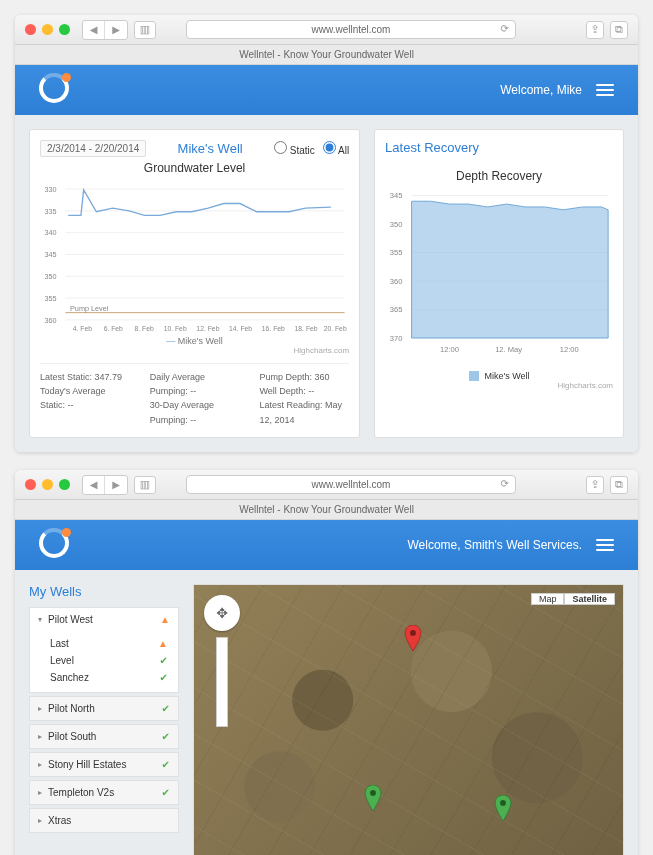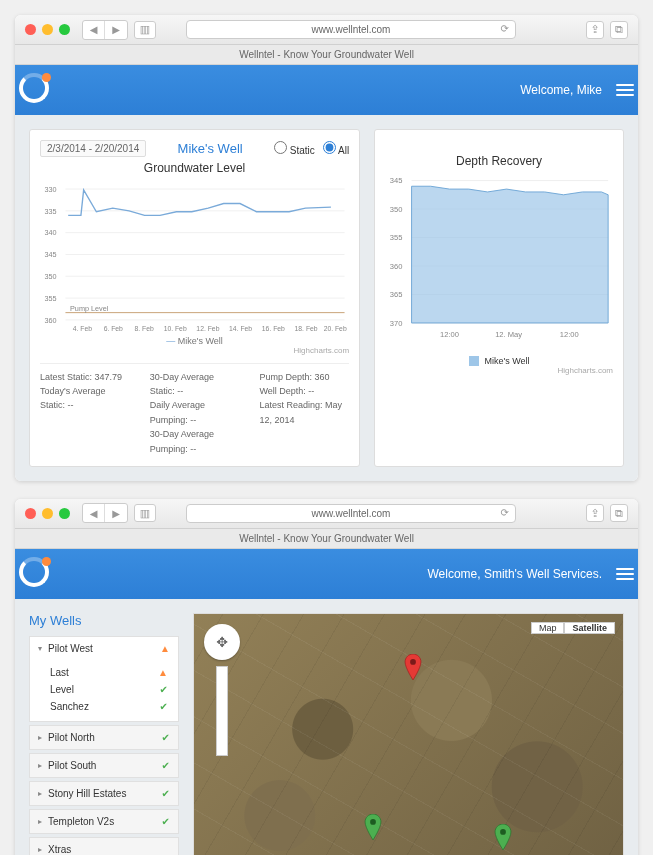--- a/index.html
+++ b/index.html
@@ -11,21 +11,21 @@
   .dot.red { background: #ff5f56; } .dot.yellow { background: #ffbd2e; } .dot.green { background: #27c93f; }
   .nav-btns { display: flex; margin-left: 12px; background: #fff; border: 1px solid #ccc; border-radius: 3px; }
   .nav-btns span { width: 22px; height: 18px; display:flex; align-items:center; justify-content:center; font-size:10px; color:#999; border-right:1px solid #ddd;}
   .nav-btns span:last-child{border:none;}
   .tabs-btn{margin-left:6px;width:22px;height:18px;border:1px solid #ccc;border-radius:3px;background:#fff;display:flex;align-items:center;justify-content:center;color:#999;}
   .addr { flex:1; margin: 0 70px 0 30px; text-align:center; background:#fff; border:1px solid #ccc; border-radius:4px; font-size:10px; padding:3px 6px; color:#666; position:relative;}
   .addr .refresh{position:absolute;right:6px;top:2px;color:#999;}
   .right-tools{display:flex;gap:6px;}
   .right-tools span{width:18px;height:18px;border:1px solid #ccc;border-radius:3px;display:flex;align-items:center;justify-content:center;color:#999;background:#fff;}
   .tab-title { background:#eaeaea; border-bottom:1px solid #d4d4d4; font-size:10px; text-align:center; padding:4px; color:#666; }
-  .app-header { background: linear-gradient(#3a8de0,#2d7fd6); color:#fff; display:flex; align-items:center; justify-content:space-between; padding:8px 4px; }
+  .app-header { background: linear-gradient(#3a8de0,#2d7fd6); color:#fff; display:flex; align-items:center; justify-content:space-between; padding:8px 24px; }
   .logo { width:34px;height:34px;position:relative;}
   .logo .ring{width:30px;height:30px;border:4px solid #fff;border-top-color:rgba(255,255,255,0.3);border-radius:50%;}
   .logo .ball{width:9px;height:9px;background:#ff8b3d;border-radius:50%;position:absolute;top:0;right:2px;}
   .welcome { display:flex; align-items:center; gap:14px; font-size:12px;}
   .hamburger{display:flex;flex-direction:column;gap:3px;cursor:pointer;}
   .hamburger span{width:18px;height:2px;background:#fff;border-radius:1px;}
   .page { padding: 14px; background:#e8ecef; }
   .row { display:flex; gap:14px; }
   .panel { background:#fff; border:1px solid #ddd; border-radius:3px; flex:1; padding:10px; }
   .panel-title{color:#2d7fd6;font-size:13px;}
@@ -162,33 +162,33 @@
           </g>
         </svg>
         <div class="legend-line"><span class="dash">—</span> <span>Mike's Well</span></div>
         <div class="credit">Highcharts.com</div>
         <div class="stats-row">
           <div class="stats-col">
             <div>Latest Static: 347.79</div>
             <div>Today's Average Static: --</div>
           </div>
           <div class="stats-col">
-            <div>30-Day Average Static: --</div>
             <div>Daily Average Pumping: --</div>
             <div>30-Day Average Pumping: --</div>
           </div>
           <div class="stats-col">
             <div>Pump Depth: 360</div>
             <div>Well Depth: --</div>
             <div>Latest Reading: May 12, 2014</div>
           </div>
         </div>
       </div>
 
       <div class="panel recovery-panel">
+        <div class="panel-title">Latest Recovery</div>
         <div class="chart-sub" style="margin-top:14px;">Depth Recovery</div>
         <svg class="chart" viewBox="0 0 240 190">
           <g font-size="8" fill="#888">
             <text x="5" y="12">345</text>
               <line x1="28" y1="9" x2="235" y2="9" stroke="#eee"></line>
             <text x="5" y="42">350</text>
               <line x1="28" y1="39" x2="235" y2="39" stroke="#eee"></line>
             <text x="5" y="72">355</text>
               <line x1="28" y1="69" x2="235" y2="69" stroke="#eee"></line>
             <text x="5" y="102">360</text>

